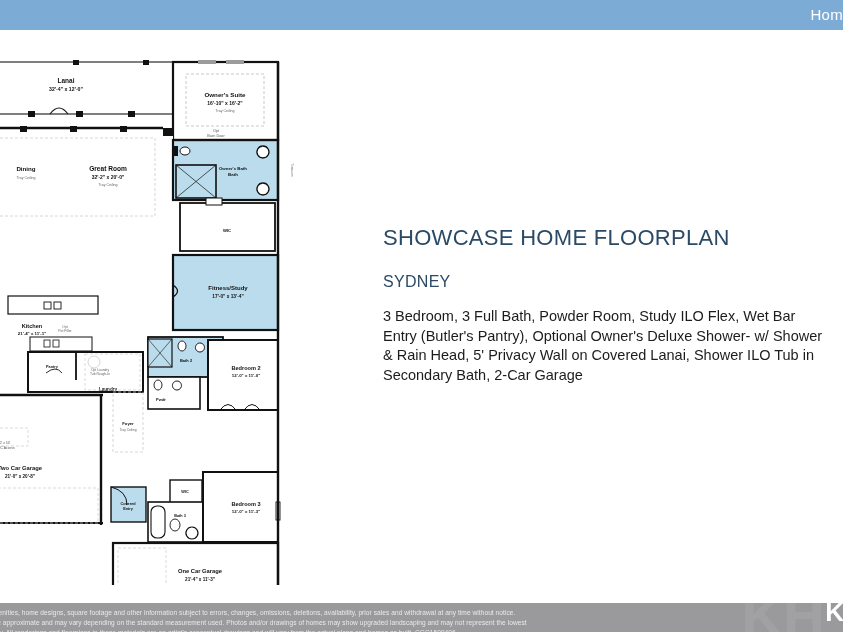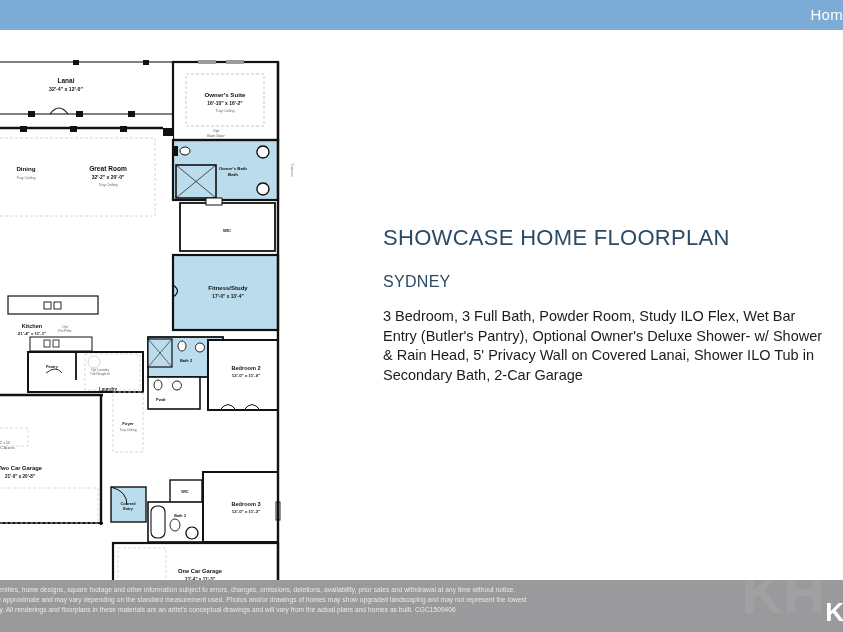--- a/index.html
+++ b/index.html
@@ -37,21 +37,21 @@
   #plan-subtitle{
     font-size:16px;font-weight:400;color:#2b4a66;
     letter-spacing:.3px;margin:0 0 16px 0;
   }
   #plan-description{
     font-size:14.5px;line-height:19.5px;color:#1c1c1c;
     margin:0;width:540px;white-space:pre-line;
   }
   
   #footer-bar{
-    position:absolute;left:0;bottom:0;width:843px;height:52px;
+    position:absolute;left:0;bottom:0;width:843px;height:29px;
     background:#9a9a9c;overflow:hidden;
   }
   #footer-disclaimer{
     position:absolute;left:-46px;top:5px;width:880px;
     font-size:6.6px;line-height:10px;color:#e9e9ea;
     white-space:pre-line;letter-spacing:.05px;
   }
   #footer-watermark{
     position:absolute;right:18px;top:-16px;
     font-size:58px;color:#a8a8aa;font-weight:700;

